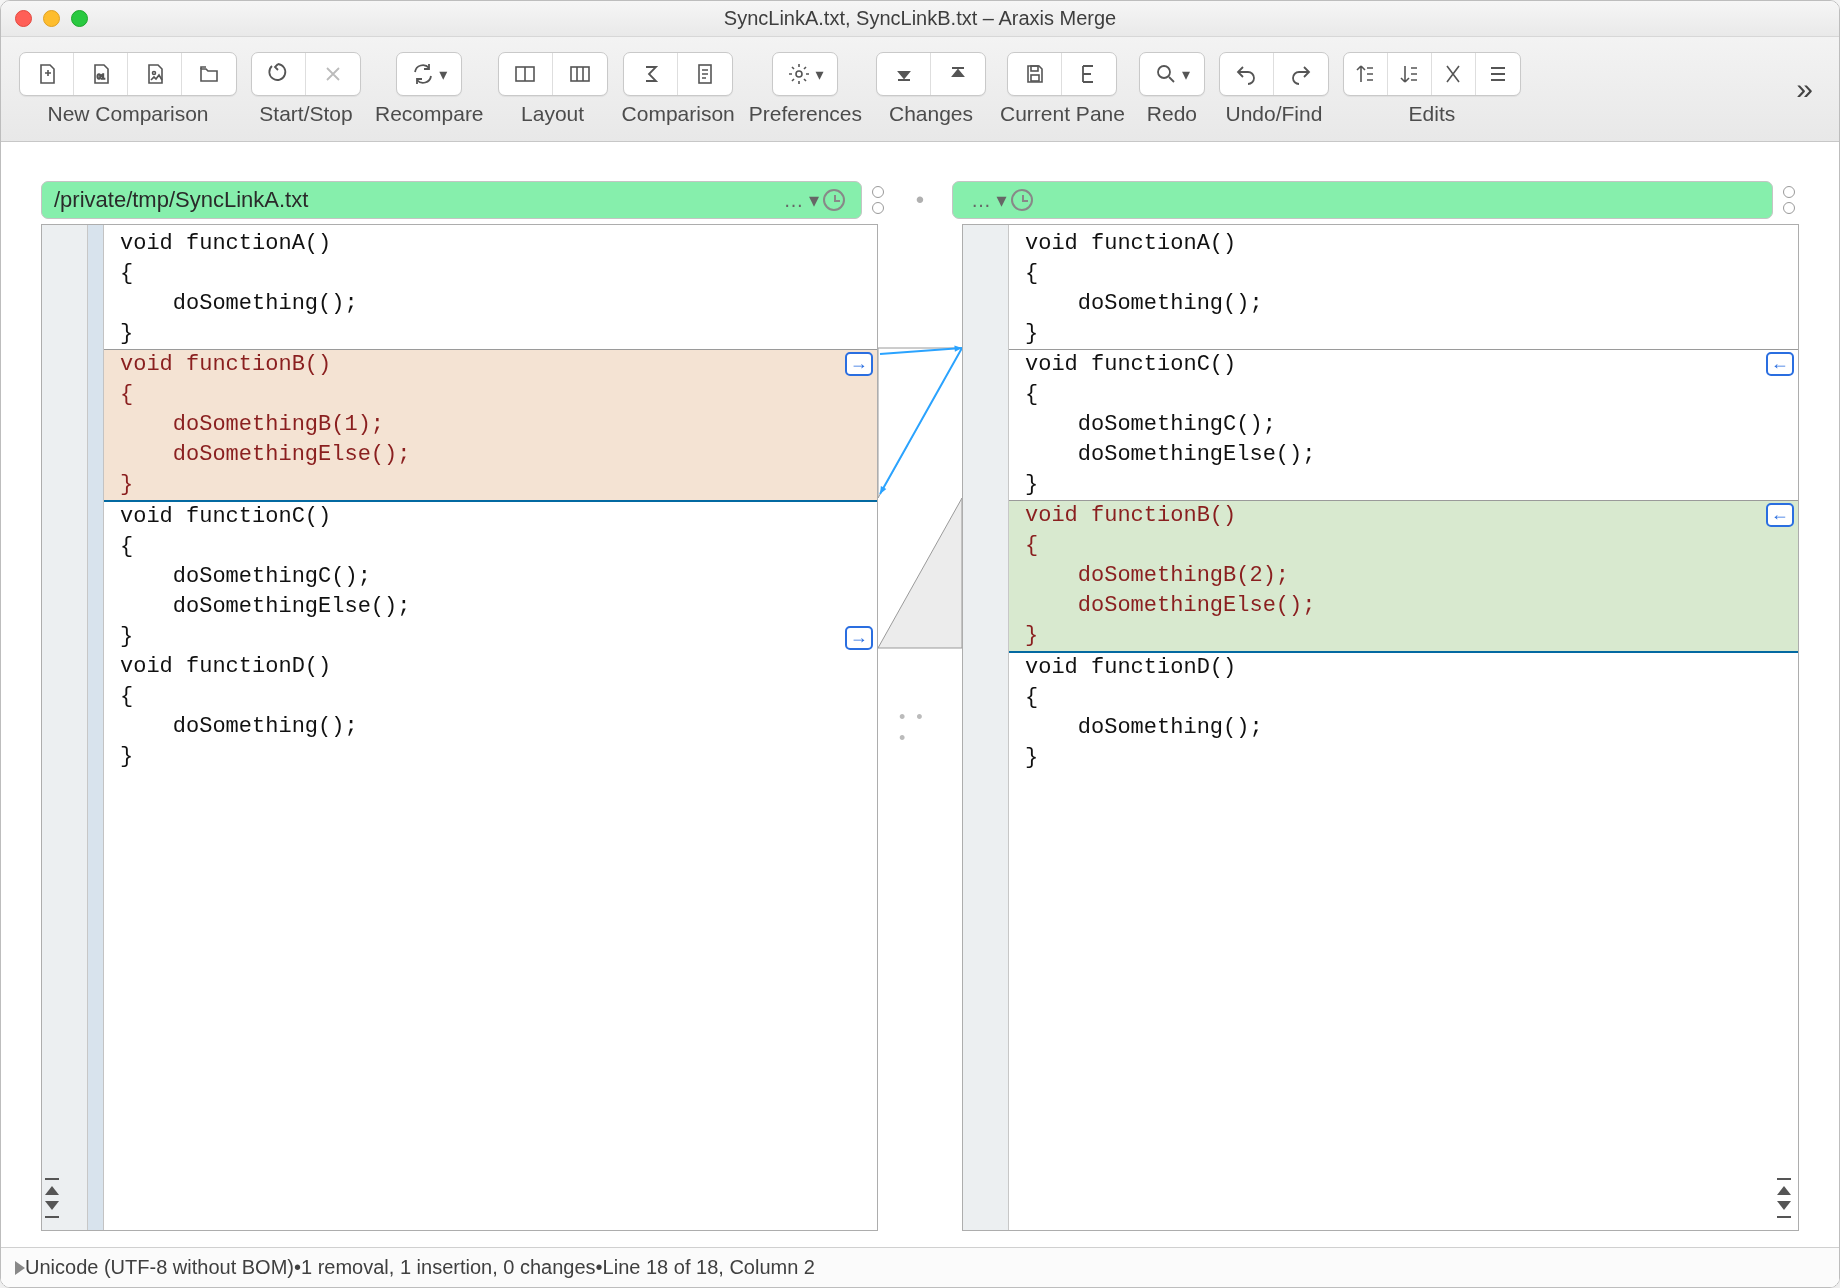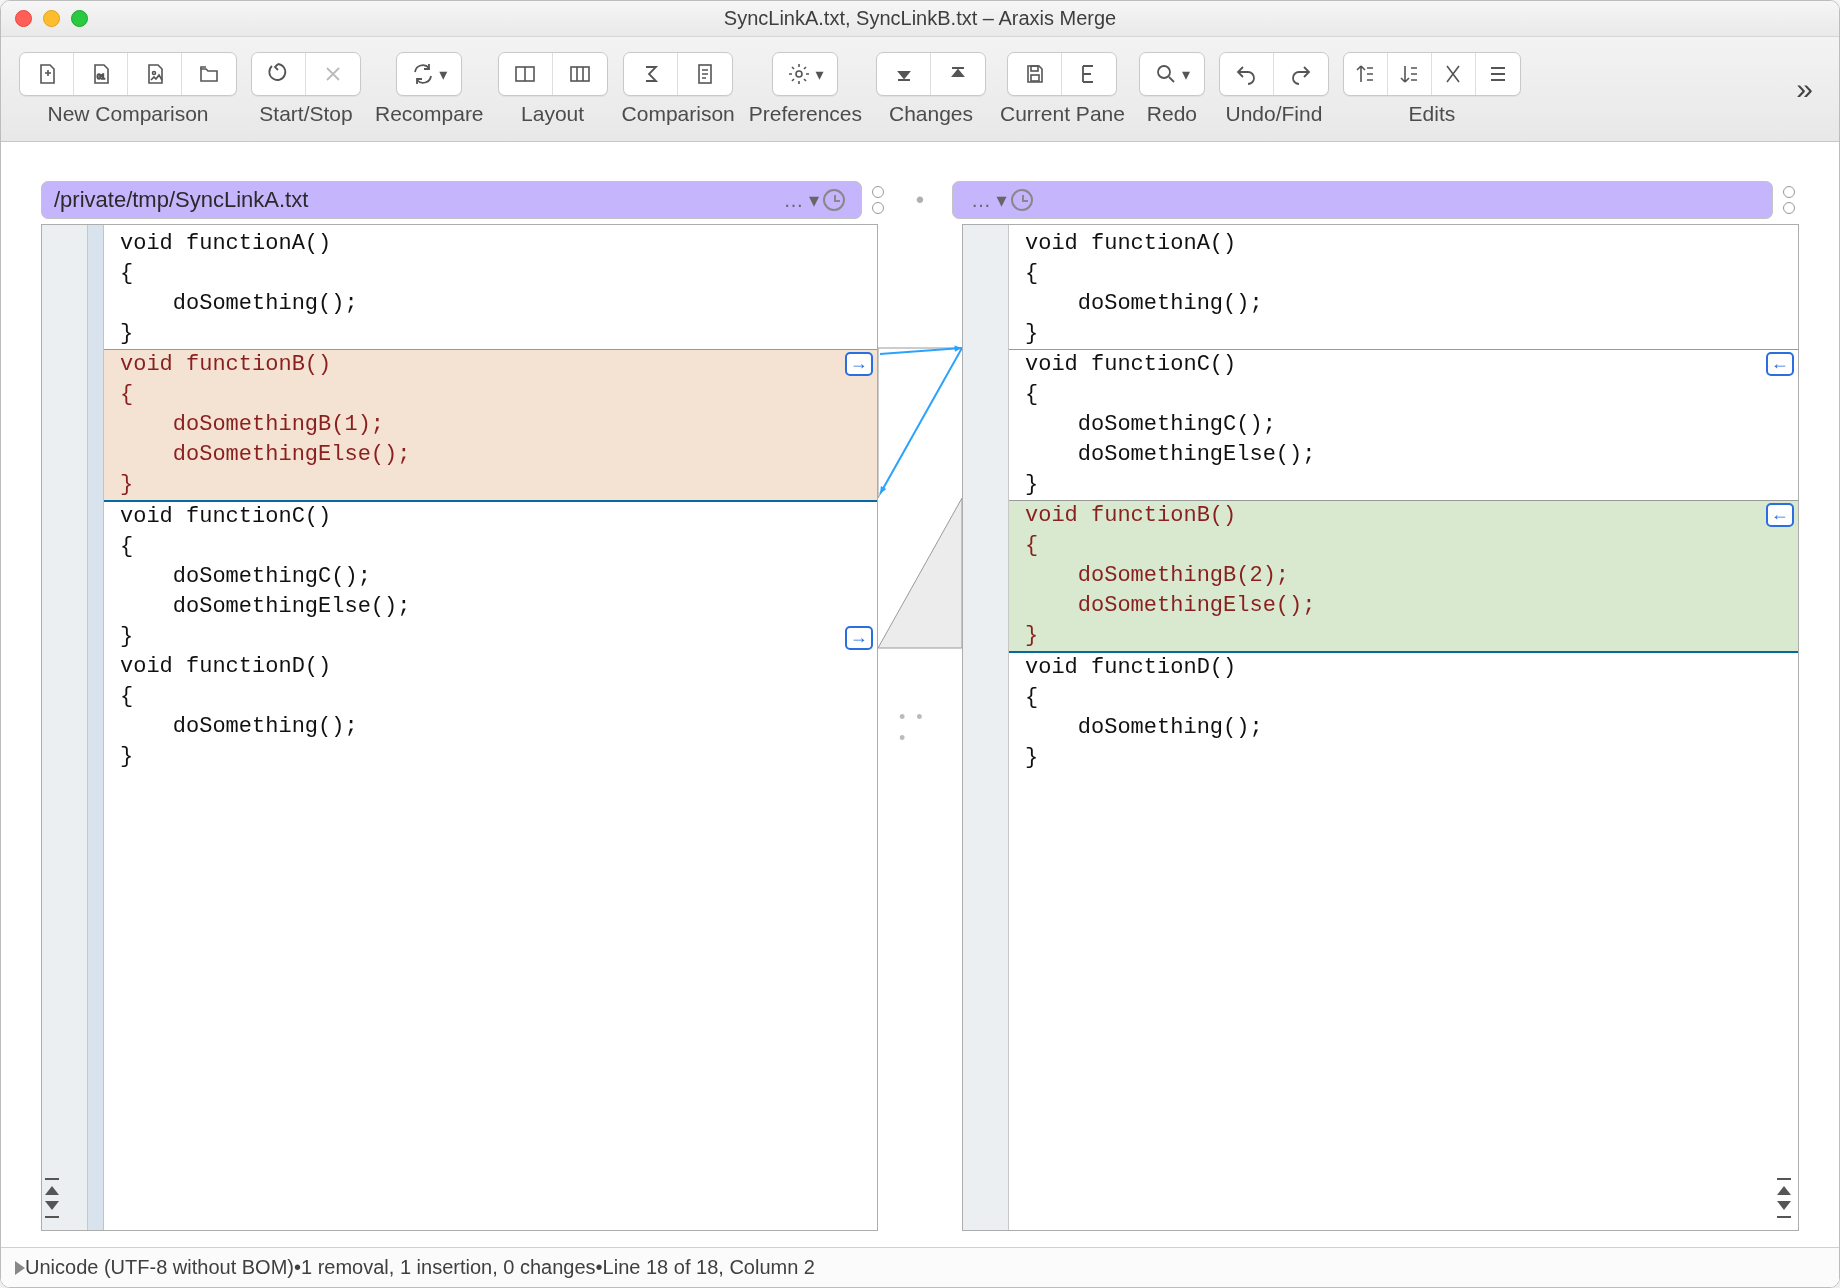--- a/index.html
+++ b/index.html
@@ -17,21 +17,21 @@
 .tgrp .btns{display:flex;background:#fff;border:1px solid #c9c9c9;border-radius:7px;height:44px;box-shadow:0 1px 1px rgba(0,0,0,.06)}
 .tbtn{width:54px;display:flex;align-items:center;justify-content:center;border-right:1px solid #dedede;cursor:pointer}
 .tbtn:last-child{border-right:none}
 .tbtn.narrow{width:44px}
 .tbtn.wide{width:64px}
 .tlbl{font-size:21px;color:#4c4c4c}
 .ticon{width:24px;height:24px}
 .overflow{margin-left:auto;font-size:30px;color:#444;padding:0 8px}
 .clientarea{flex:1;display:flex;flex-direction:column;background:#fff}
 .pathrow{height:48px;display:flex;align-items:center;padding:0 40px;gap:10px}
-.pathbox{flex:1;height:38px;border:1px solid #c4c4c4;border-radius:7px;display:flex;align-items:center;padding:0 12px;background:#c4b5fd}
+.pathbox{flex:1;height:38px;border:1px solid #c4c4c4;border-radius:7px;display:flex;align-items:center;padding:0 12px;background:#86efac}
 .pathtxt{font-size:22px;color:#2a2a2a;flex:1}
 .pathsuffix{color:#666;font-size:20px;margin-left:6px}
 .sync{width:16px;height:34px;display:flex;flex-direction:column;justify-content:center;gap:4px}
 .sync span{width:12px;height:12px;border:1.5px solid #9a9a9a;border-radius:50%}
 .middot{width:44px;text-align:center;color:#b0b0b0;font-size:24px}
 .comparea{flex:1;display:flex;padding:0 40px 16px 40px;gap:0;position:relative}
 .pane{flex:1;border:1px solid #adadad;background:#fff;position:relative;display:flex}
 .gutter{width:46px;background:#eceff1;border-right:1px solid #c7c7c7}
 .strip{width:16px;background:#d8e3ed;border-right:1px solid #c3c3c3}
 .codecol{flex:1;position:relative;overflow:hidden}

